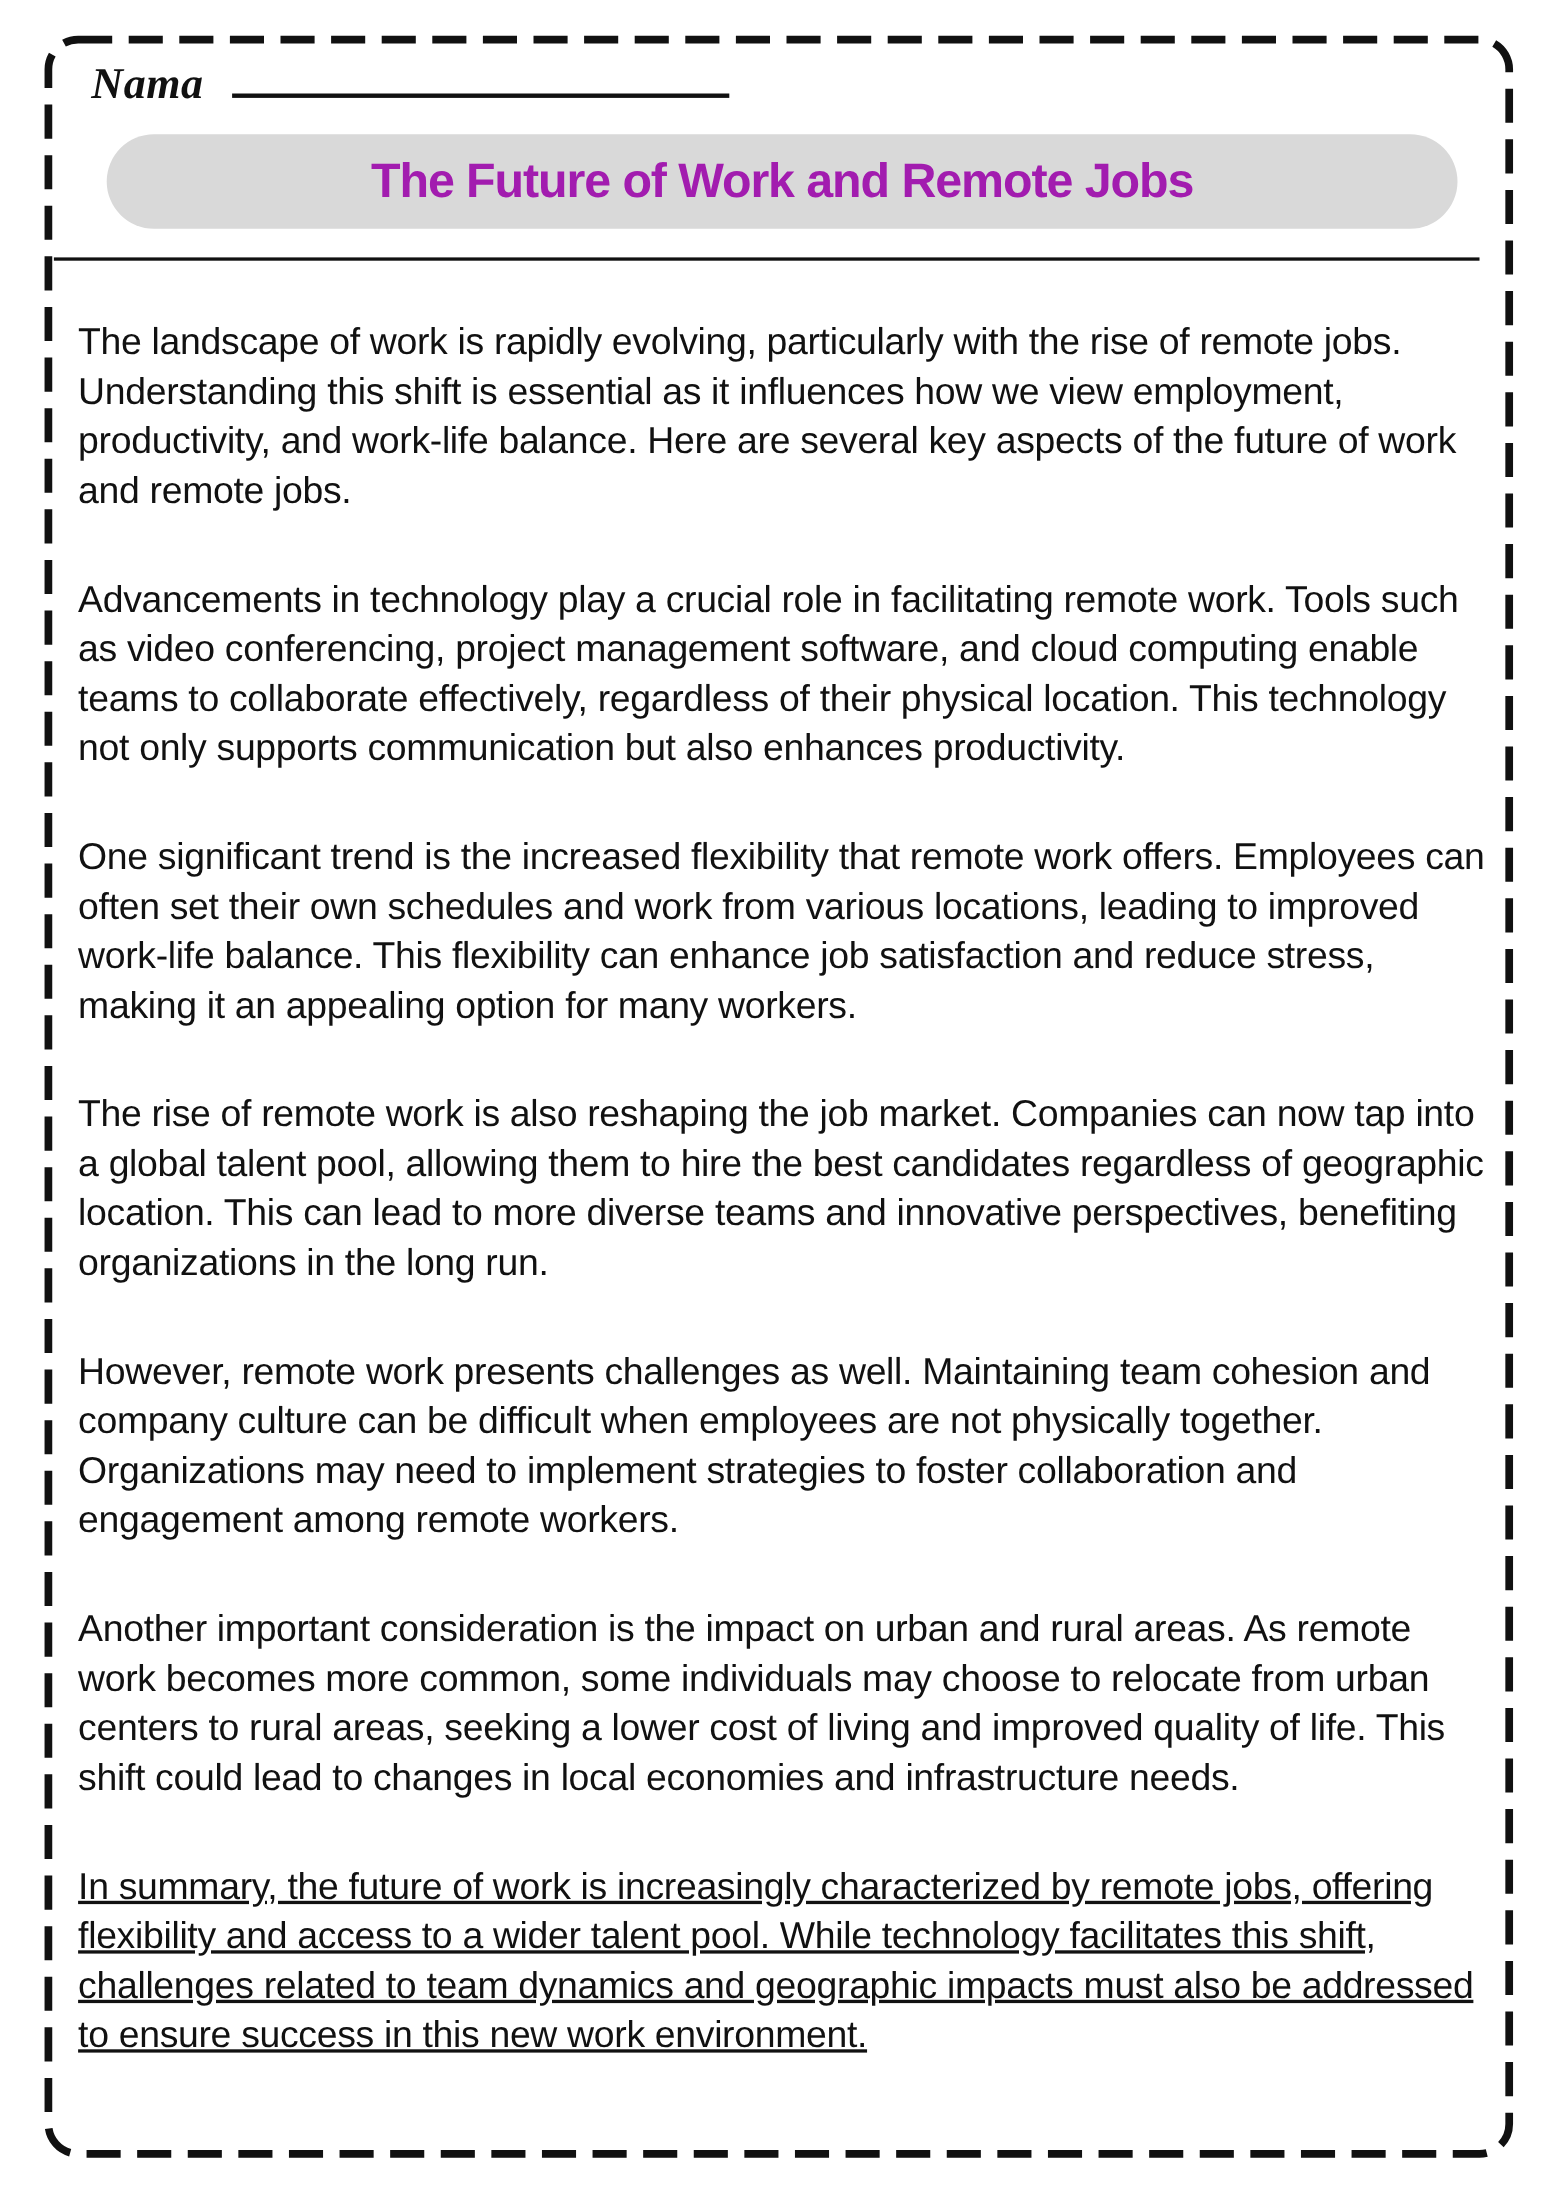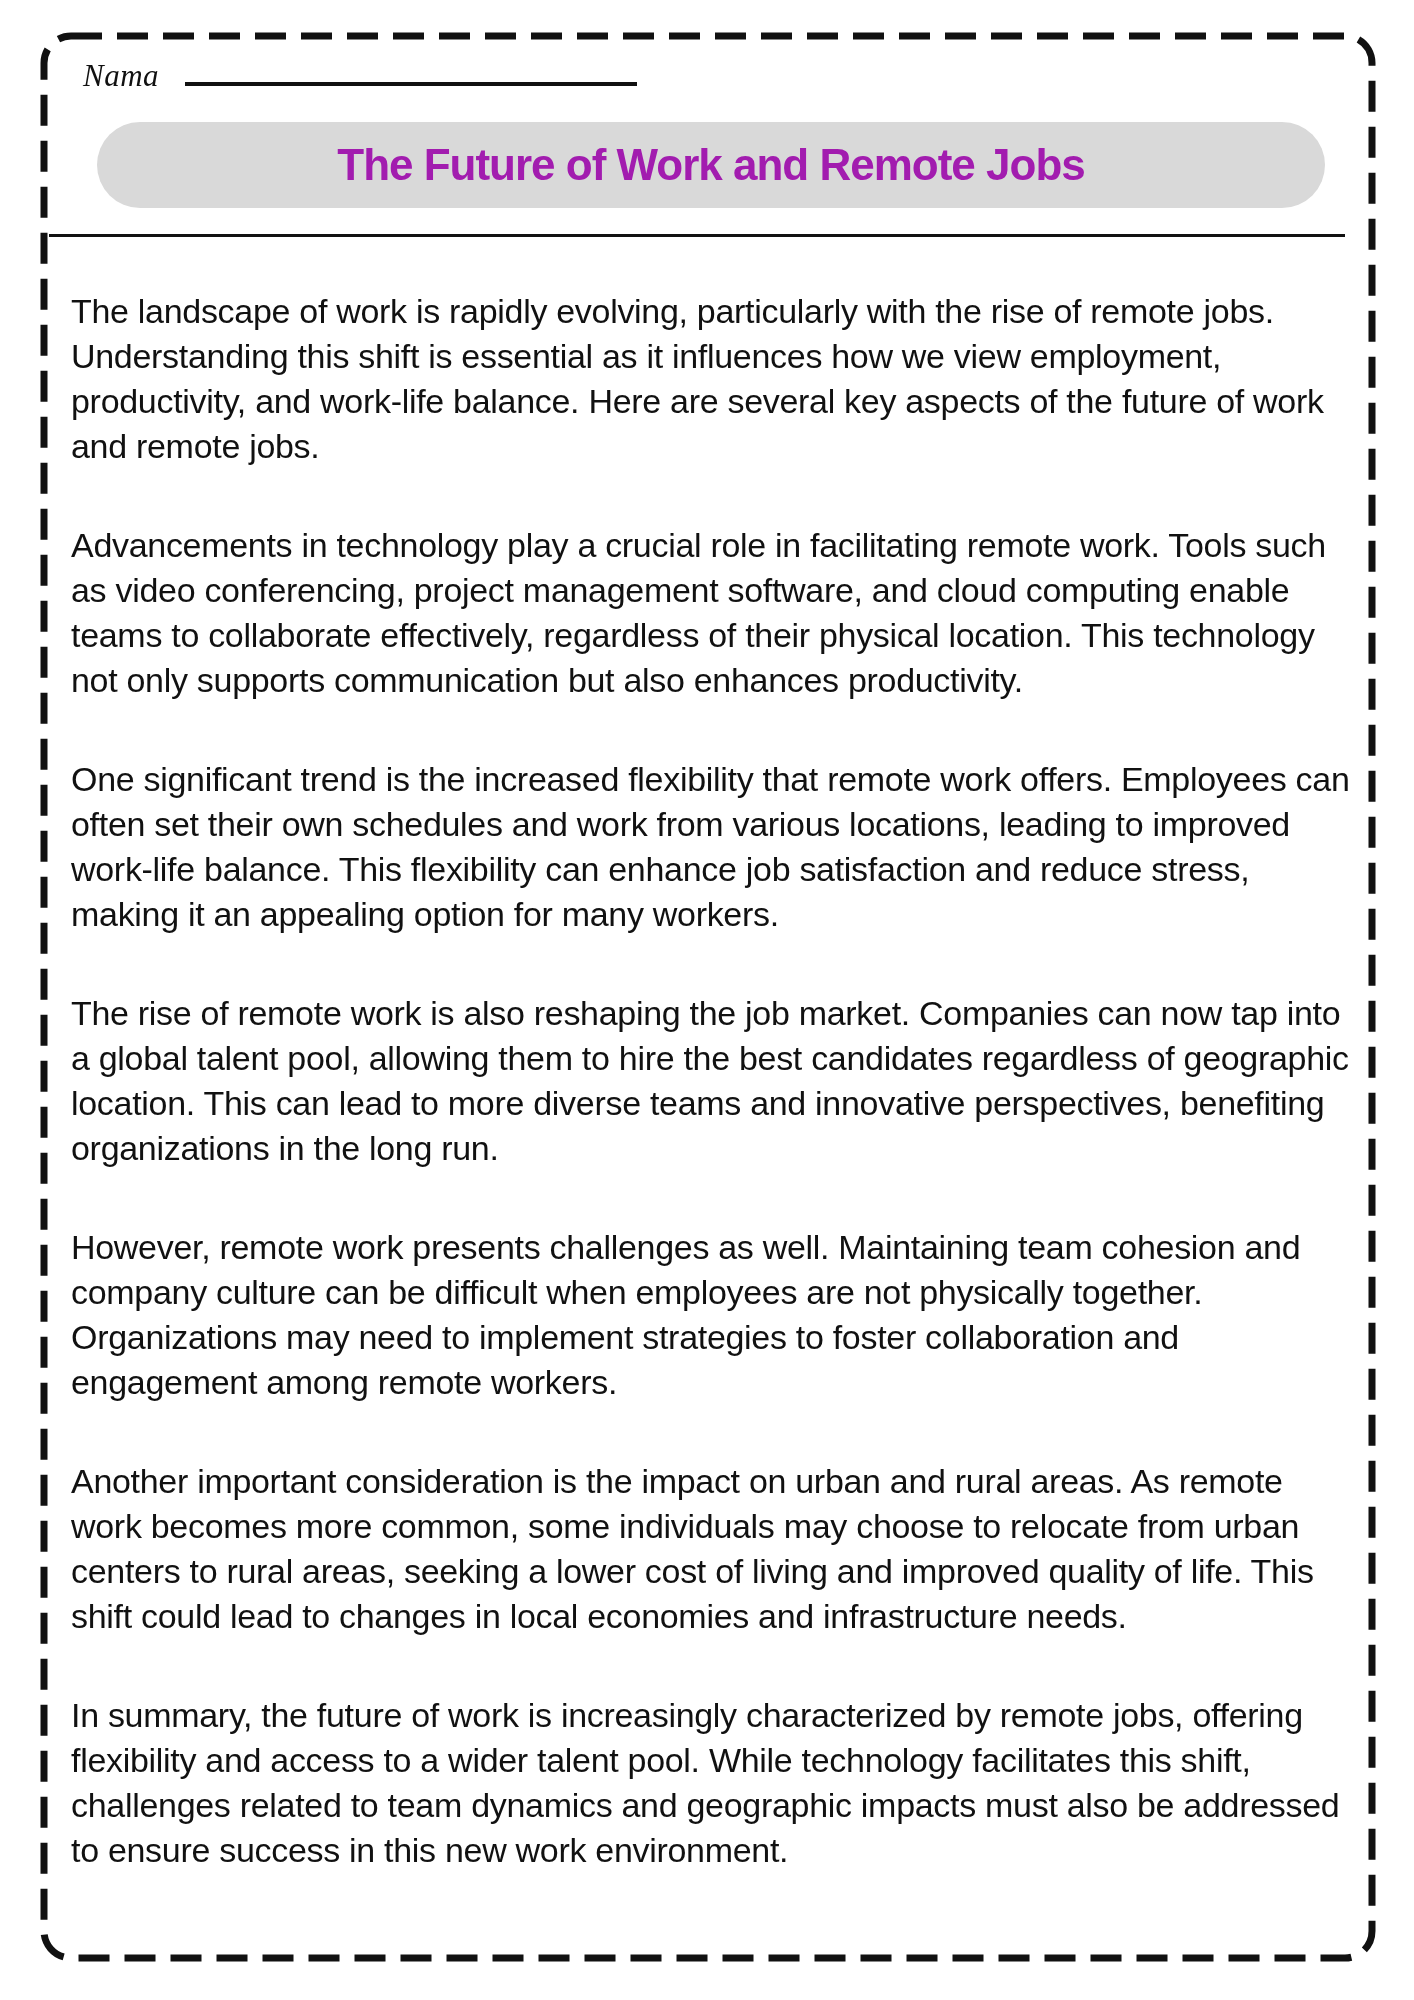--- a/index.html
+++ b/index.html
@@ -34,22 +34,22 @@
   .name-row {
     display: flex;
     align-items: baseline;
     gap: 26px;
     margin-left: 12px;
     height: 56px;
   }
   .name-label {
     font-family: "Liberation Serif", serif;
     font-style: italic;
-    font-weight: 400;
-    font-size: 31px;
+    font-weight: 700;
+    font-size: 40px;
     letter-spacing: 0.5px;
   }
   .name-line {
     display: inline-block;
     width: 452px;
     border-bottom: 4px solid #111111;
     height: 34px;
   }
   .title-pill {
     margin: 14px 30px 0 26px;
@@ -81,21 +81,21 @@
   .passage {
     margin-top: 52px;
     max-width: 1292px;
   }
   .passage p {
     font-size: 34px;
     line-height: 45px;
     letter-spacing: -0.3px;
     margin-bottom: 54px;
   }
-  .passage p:last-child { margin-bottom: 12px; }
+  .passage p:last-child { margin-bottom: 12px; text-decoration: underline; }
 </style>
 </head>
 <body>
 
 <div class="page">
 
   <svg class="border-svg" viewBox="0 0 1414 2000" xmlns="http://www.w3.org/2000/svg">
     <rect x="44" y="36" width="1328" height="1922" rx="27" ry="27" fill="none" stroke="#111111" stroke-width="7" stroke-dasharray="31 15"></rect>
   </svg>
 

